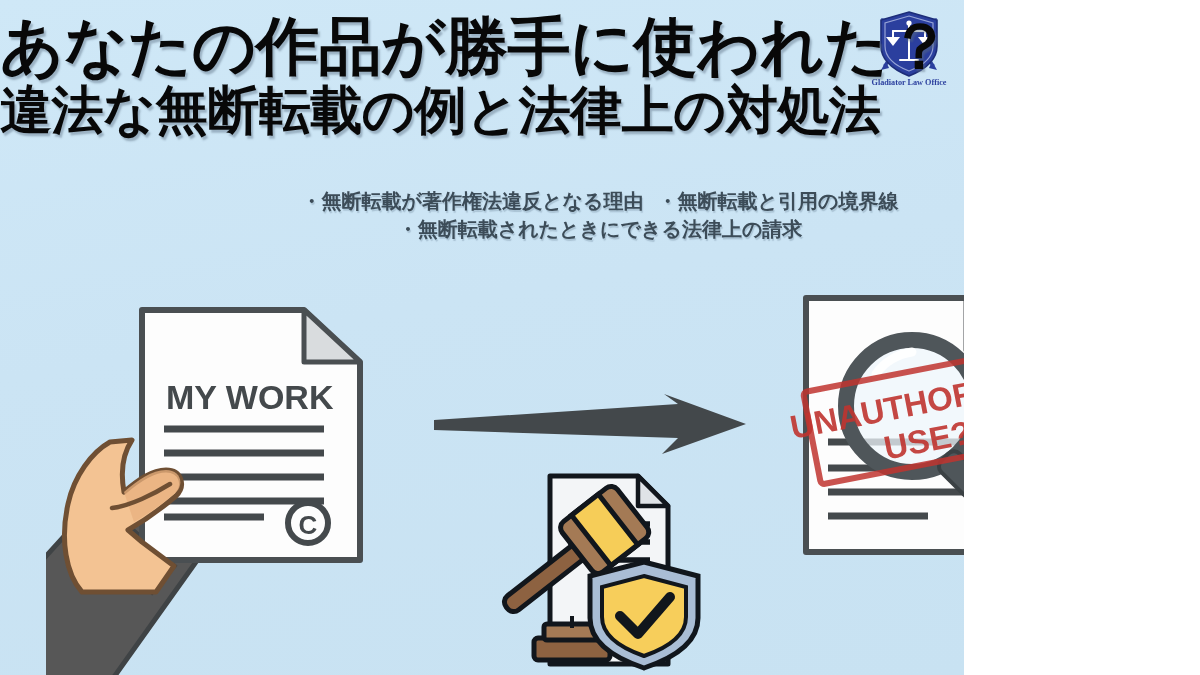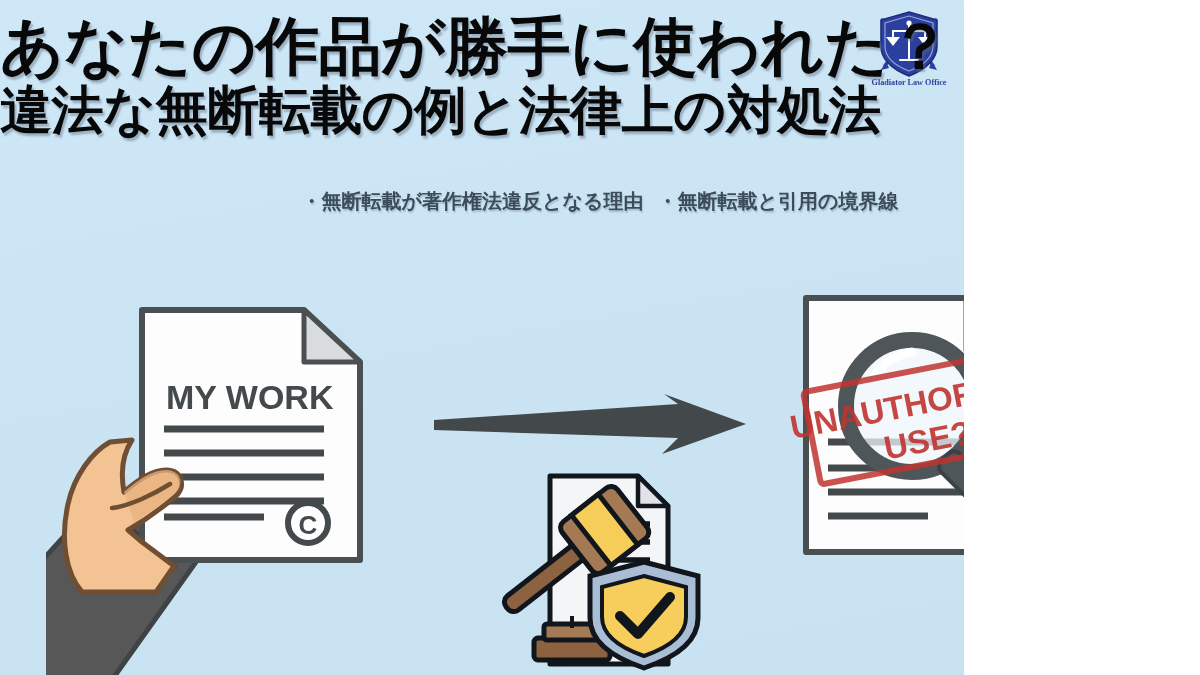--- a/index.html
+++ b/index.html
@@ -89,20 +89,23 @@
   </div>
 
   <div id="title-block">
     <div class="title-line" id="title-1">あなたの作品が勝手に使われた？</div>
     <div class="title-line" id="title-2">違法な無断転載の例と法律上の対処法</div>
   </div>
 
   <div id="subtitle-block">
     <div class="sub-line">
       <span>・</span><span>無断転載が著作権法違反となる理由</span><span class="sep"></span><span>・</span><span>無断転載と引用の境界線</span>
+    </div>
+    <div class="sub-line">
+      <span>・</span><span>無断転載されたときにできる法律上の請求</span>
     </div>
   </div>
 
   <div class="illu" id="illu-left">
     <svg viewBox="0 0 360 399" xmlns="http://www.w3.org/2000/svg">
 
       <g>
         <path d="M-60 399 L-60 330 L62 196 L150 270 L58 399 Z" fill="#575757" stroke="#3f4345" stroke-width="5"></path>
         <path d="M52 208 L128 274 L106 300 L30 234 Z" fill="#ffffff" stroke="#3f4345" stroke-width="5"></path>
       </g>

